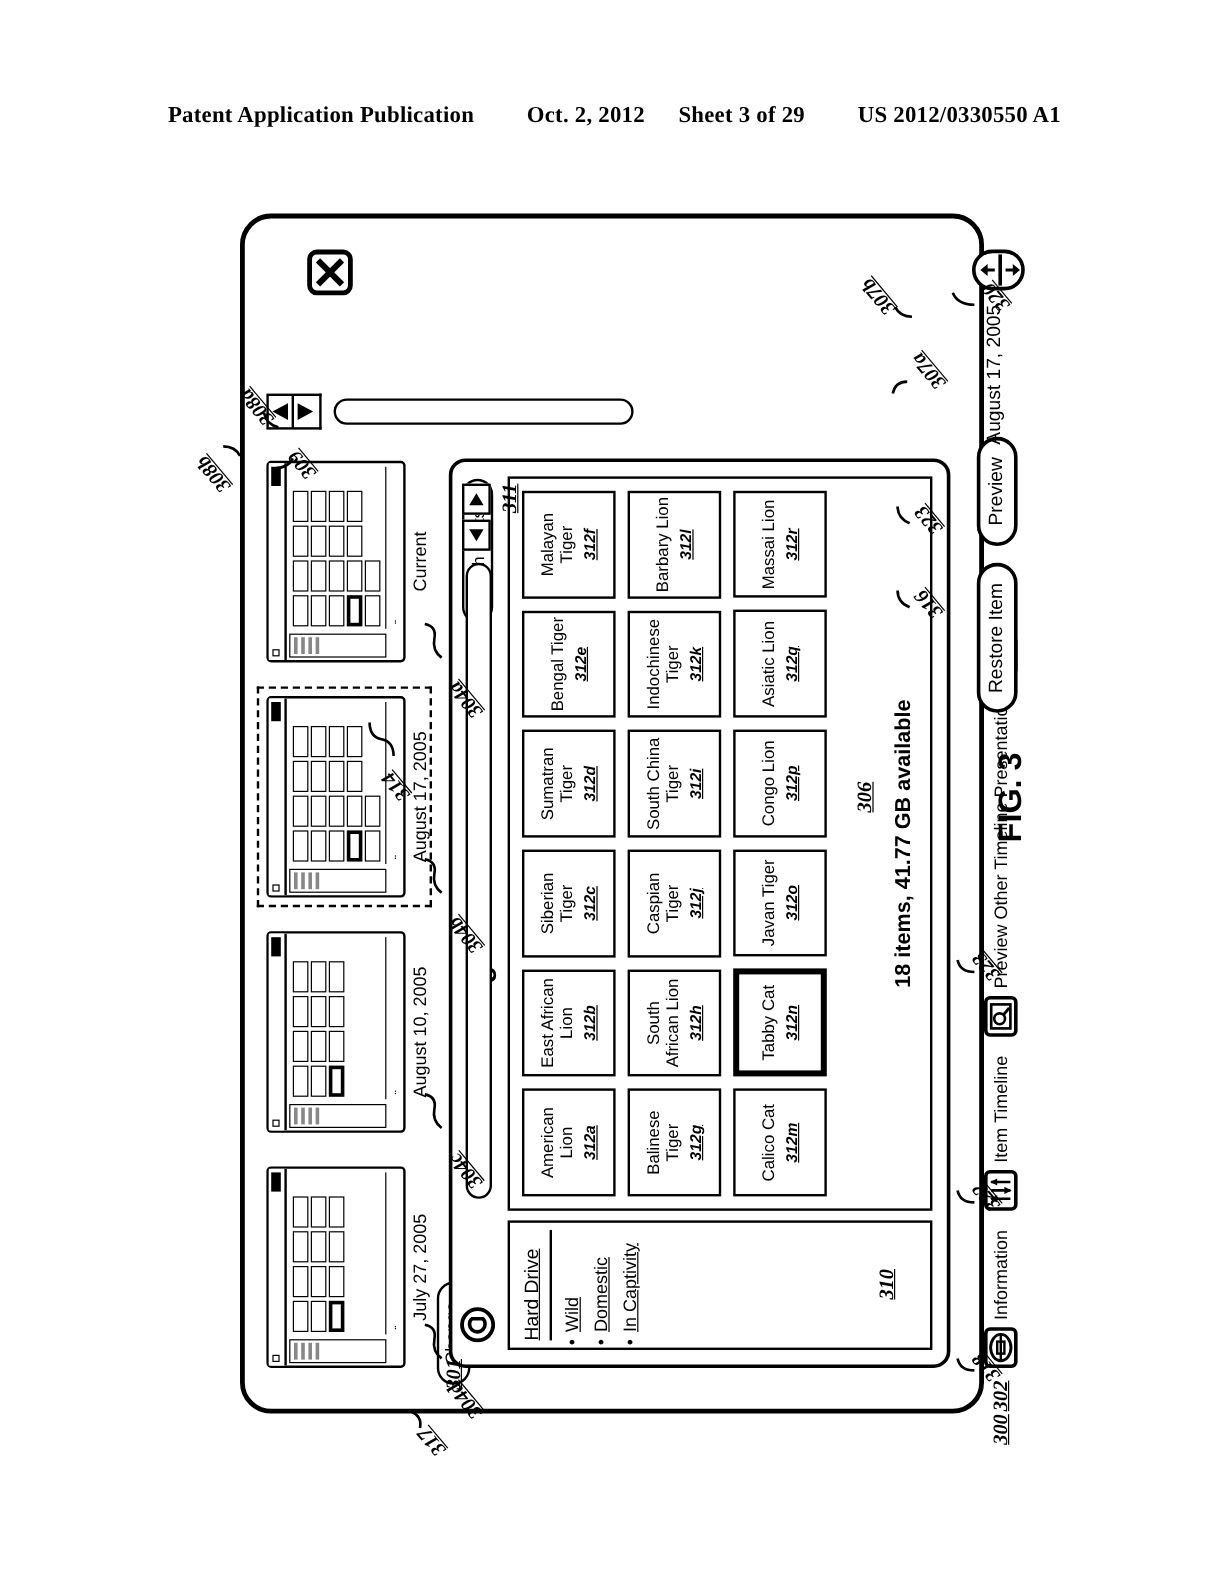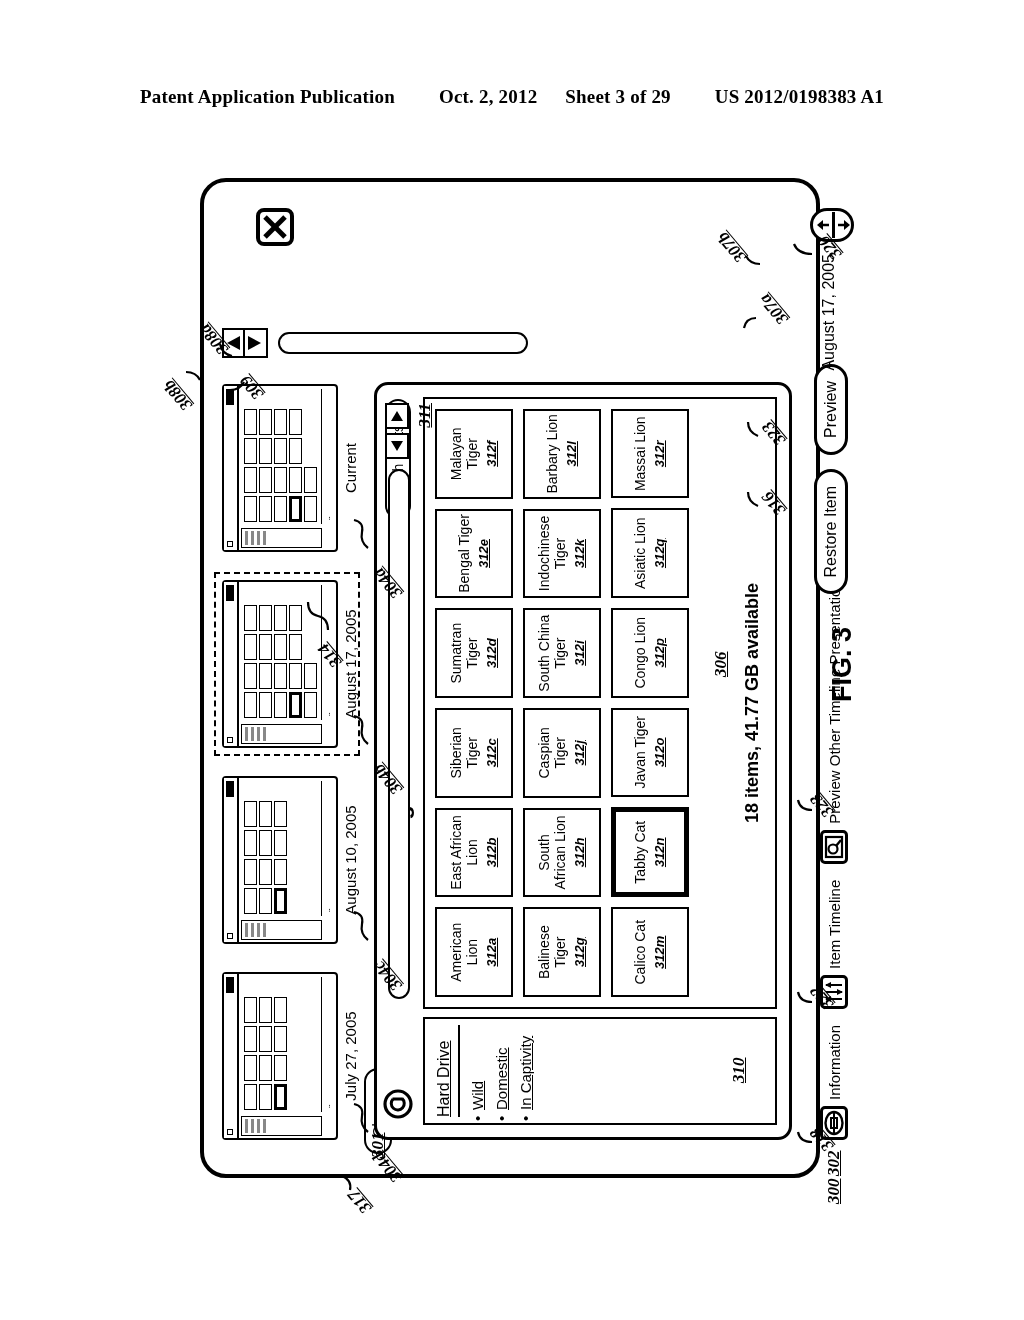--- a/index.html
+++ b/index.html
@@ -127,21 +127,21 @@
 </head>
 <body>
 
 <div class="pub-header">
   <span>Patent Application Publication</span>
   <span class="ph-gap1"></span>
   <span>Oct. 2, 2012</span>
   <span class="ph-gap2"></span>
   <span>Sheet 3 of 29</span>
   <span class="ph-gap3"></span>
-  <span>US 2012/0198383 A1</span>
+  <span>US 2012/0330550 A1</span>
 </div>
 
 <div id="fig-stage">
 
   <div class="window">
 
     <div class="tl-band">
 
       <div class="thumb" style="left:0px">
         <div class="tbar">

